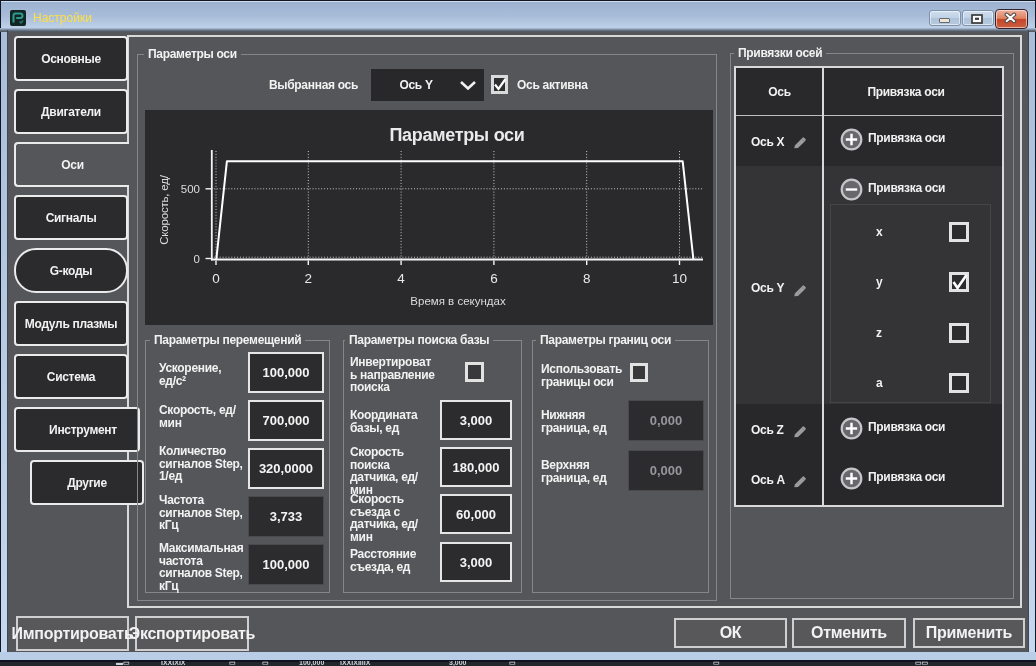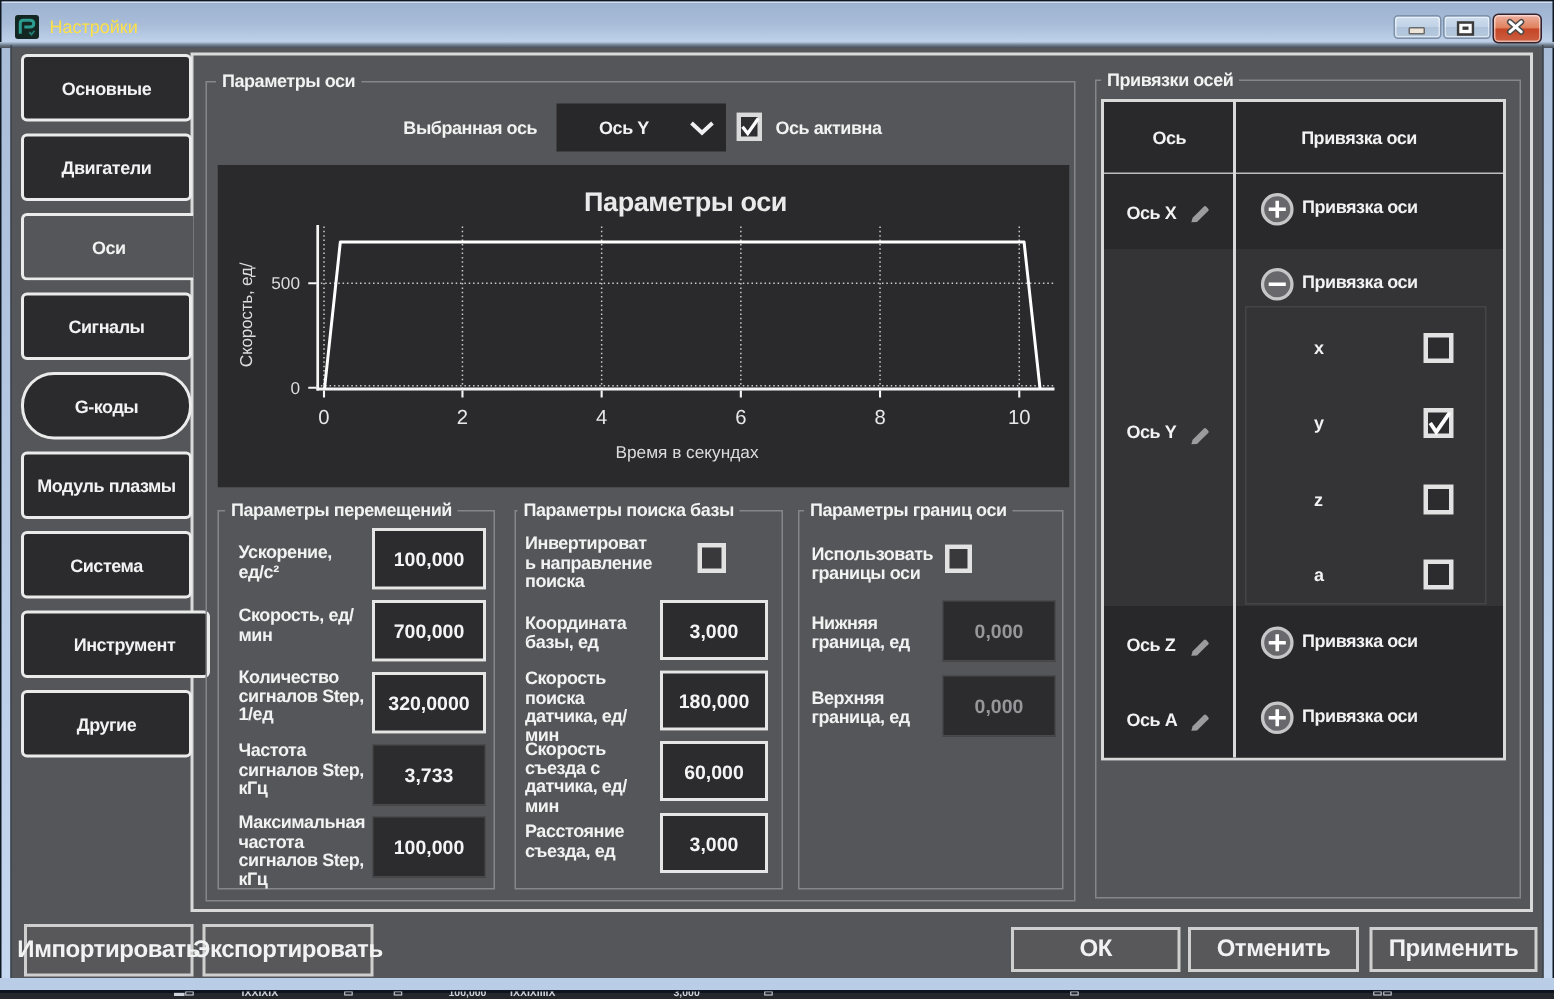--- a/index.html
+++ b/index.html
@@ -66,21 +66,21 @@
   background:#555659;border:2px solid #d9d9d9;box-sizing:border-box;"></div>
 
 <div class="sbtn" style="top:36px;">Основные</div>
 <div class="sbtn" style="top:89px;">Двигатели</div>
 <div class="sbtn" style="top:142px;width:113px;background:#555659;border-right:none;border-radius:4px 0 0 4px;">Оси</div>
 <div class="sbtn" style="top:195px;">Сигналы</div>
 <div class="sbtn" style="top:248px;border-radius:22px;">G-коды</div>
 <div class="sbtn" style="top:301px;">Модуль плазмы</div>
 <div class="sbtn" style="top:354px;">Система</div>
 <div class="sbtn" style="top:407px;padding-left:12px;">Инструмент</div>
-<div class="sbtn" style="top:460px;">Другие</div>
+<div class="sbtn" style="top:460px;margin-left:16px;">Другие</div>
 
 <div class="gb" style="left:137px;top:54px;width:578px;height:545px;">
   <div class="gblbl" style="left:6px;">Параметры оси</div>
 </div>
 
 <div class="lbl" style="left:266px;top:79px;width:95px;text-align:center;">Выбранная ось</div>
 <div class="abs" style="left:371px;top:69px;width:113px;height:32px;background:#28282a;"></div>
 <div class="lbl" style="left:371px;top:79px;width:90px;text-align:center;">Ось Y</div>
 <svg class="abs" style="left:459px;top:80px" width="18" height="11" viewBox="0 0 18 11">
   <path d="M2 2 L9 8.5 L16 2" stroke="#f0f0f0" stroke-width="2.6" fill="none"></path>

